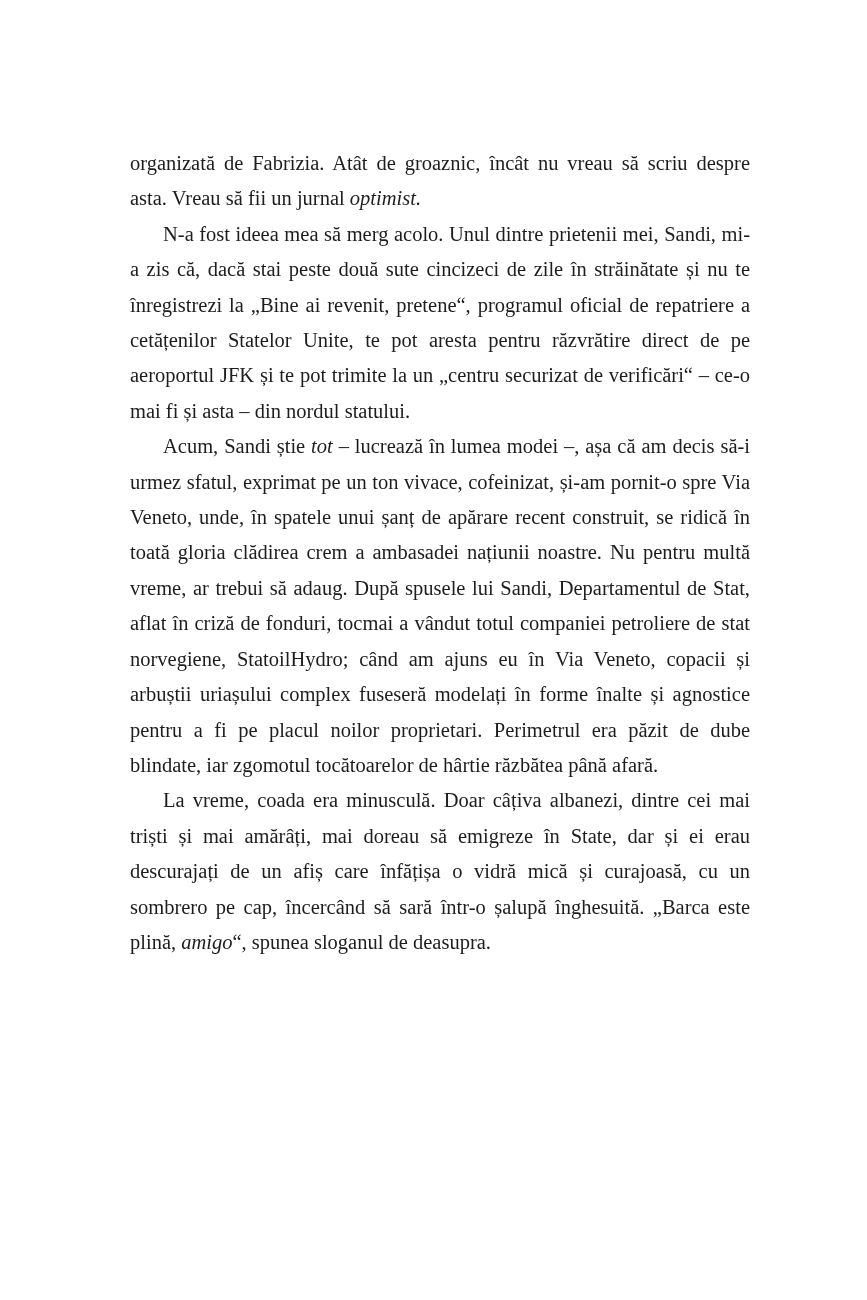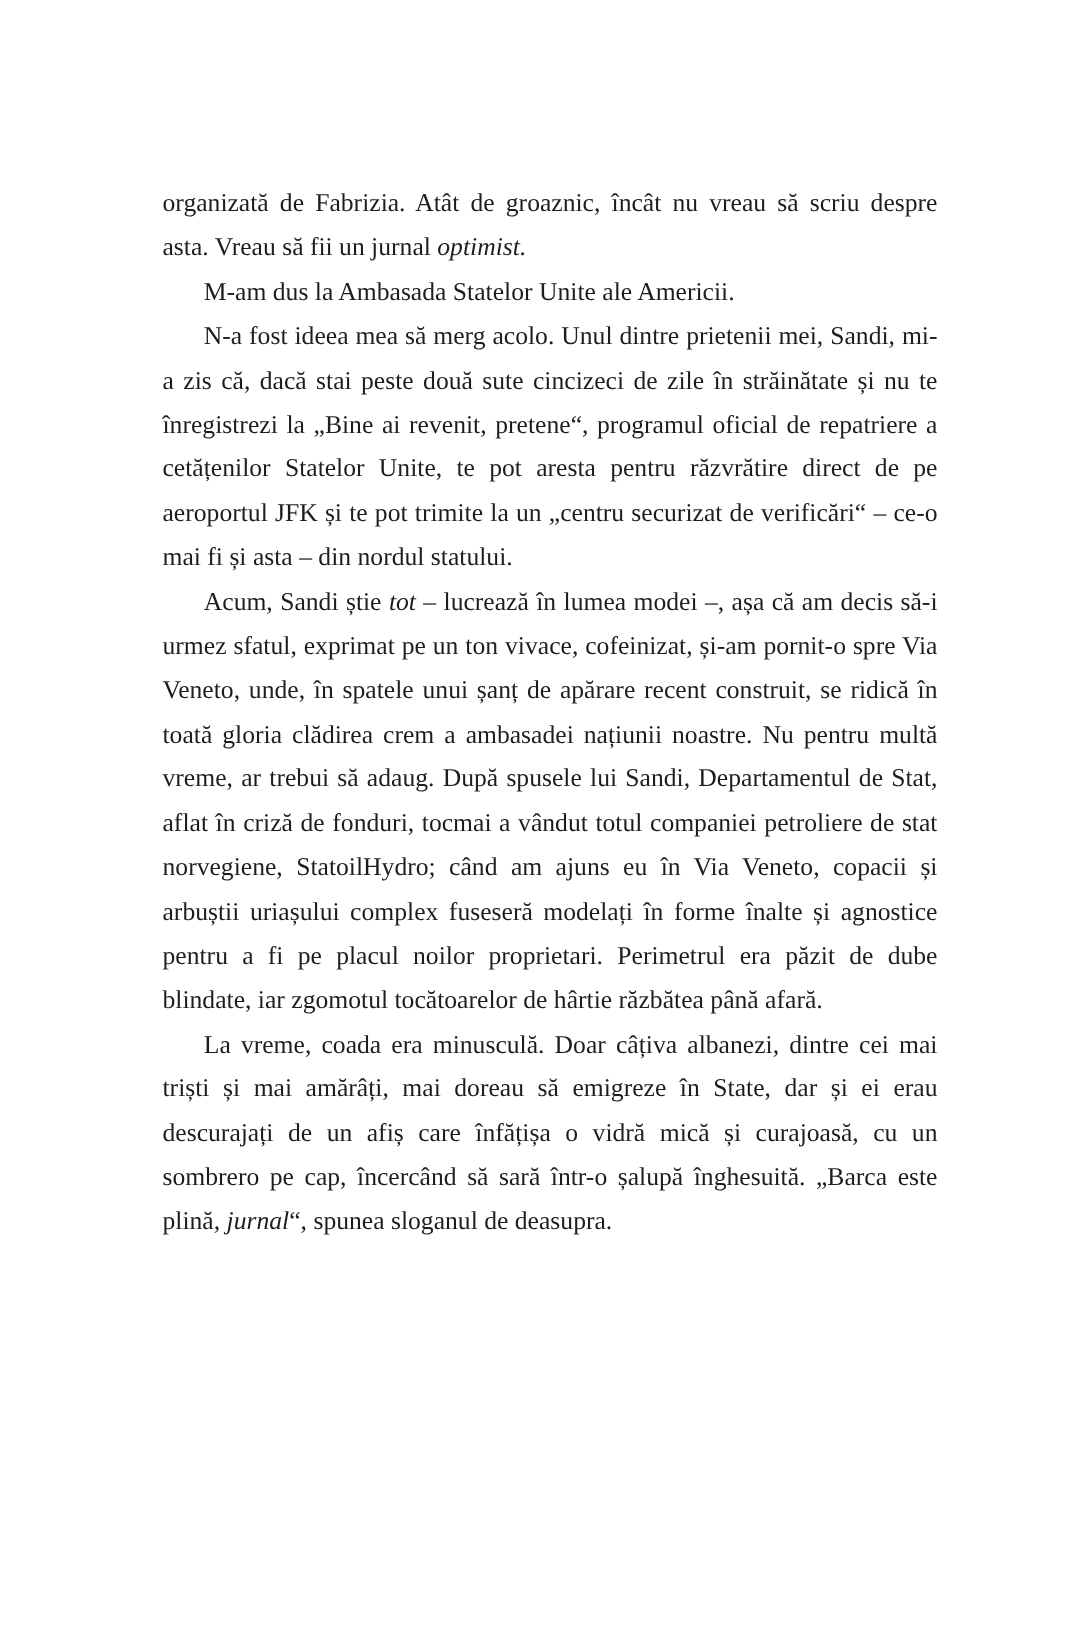--- a/index.html
+++ b/index.html
@@ -50,19 +50,18 @@
     color: #3b82f6;
     margin-top: 40px;
   }
 </style>
 </head>
 <body>
 
 <div class="page">
   <main class="text-block" id="text-block">
       <p class="para"><span>organizată de Fabrizia. Atât de groaznic, încât nu vreau să scriu despre asta. Vreau să fii un jurnal </span><em>optimist.</em></p>
-      <p class="para indent"><span>M-am dus la Ambasada Statelor Unite ale Americii.</span></p>
       <p class="para indent"><span>N-a fost ideea mea să merg acolo. Unul dintre prietenii mei, Sandi, mi-a zis că, dacă stai peste două sute cincizeci de zile în străinătate și nu te înregistrezi la „Bine ai revenit, pretene“, programul oficial de repatriere a cetățenilor Statelor Unite, te pot aresta pentru răzvrătire direct de pe aeroportul JFK și te pot trimite la un „centru securizat de verificări“ – ce-o mai fi și asta – din nordul statului.</span></p>
       <p class="para indent"><span>Acum, Sandi știe </span><em>tot</em><span> – lucrează în lumea modei –, așa că am decis să-i urmez sfatul, exprimat pe un ton vivace, cofeinizat, și-am pornit-o spre Via Veneto, unde, în spatele unui șanț de apărare recent construit, se ridică în toată gloria clădirea crem a ambasadei națiunii noastre. Nu pentru multă vreme, ar trebui să adaug. După spusele lui Sandi, Departamentul de Stat, aflat în criză de fonduri, tocmai a vândut totul companiei petroliere de stat norvegiene, StatoilHydro; când am ajuns eu în Via Veneto, copacii și arbuștii uriașului complex fuseseră modelați în forme înalte și agnostice pentru a fi pe placul noilor proprietari. Perimetrul era păzit de dube blindate, iar zgomotul tocătoarelor de hârtie răzbătea până afară.</span></p>
-      <p class="para indent"><span>La vreme, coada era minusculă. Doar câțiva albanezi, dintre cei mai triști și mai amărâți, mai doreau să emigreze în State, dar și ei erau descurajați de un afiș care înfățișa o vidră mică și curajoasă, cu un sombrero pe cap, încercând să sară într-o șalupă înghesuită. „Barca este plină, </span><em>jurnal</em><span>“, spunea sloganul de deasupra.</span></p>
+      <p class="para indent"><span>La vreme, coada era minusculă. Doar câțiva albanezi, dintre cei mai triști și mai amărâți, mai doreau să emigreze în State, dar și ei erau descurajați de un afiș care înfățișa o vidră mică și curajoasă, cu un sombrero pe cap, încercând să sară într-o șalupă înghesuită. „Barca este plină, </span><em>amigo</em><span>“, spunea sloganul de deasupra.</span></p>
     </main>
   <div class="page-number">11</div>
 </div>
 
 </body></html>

